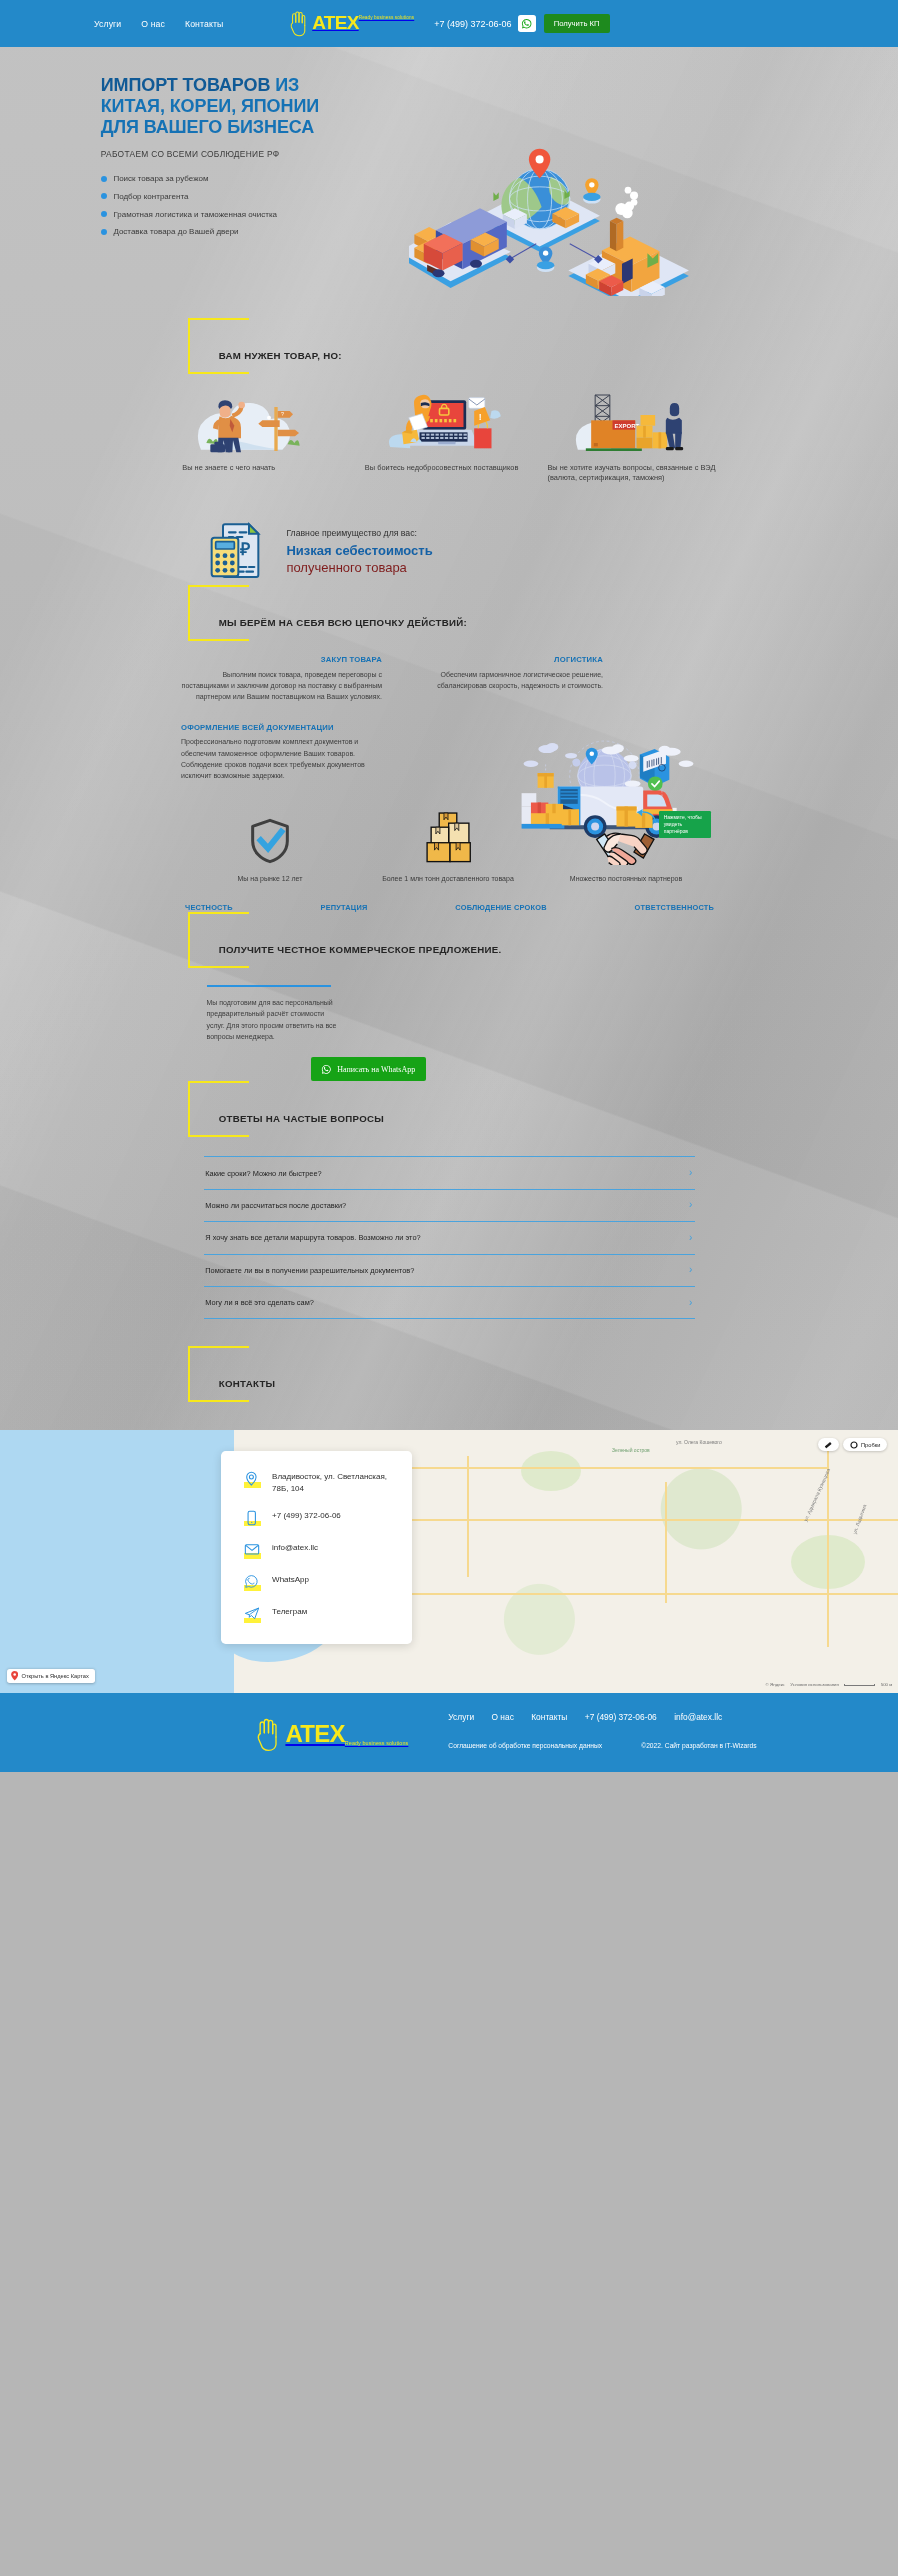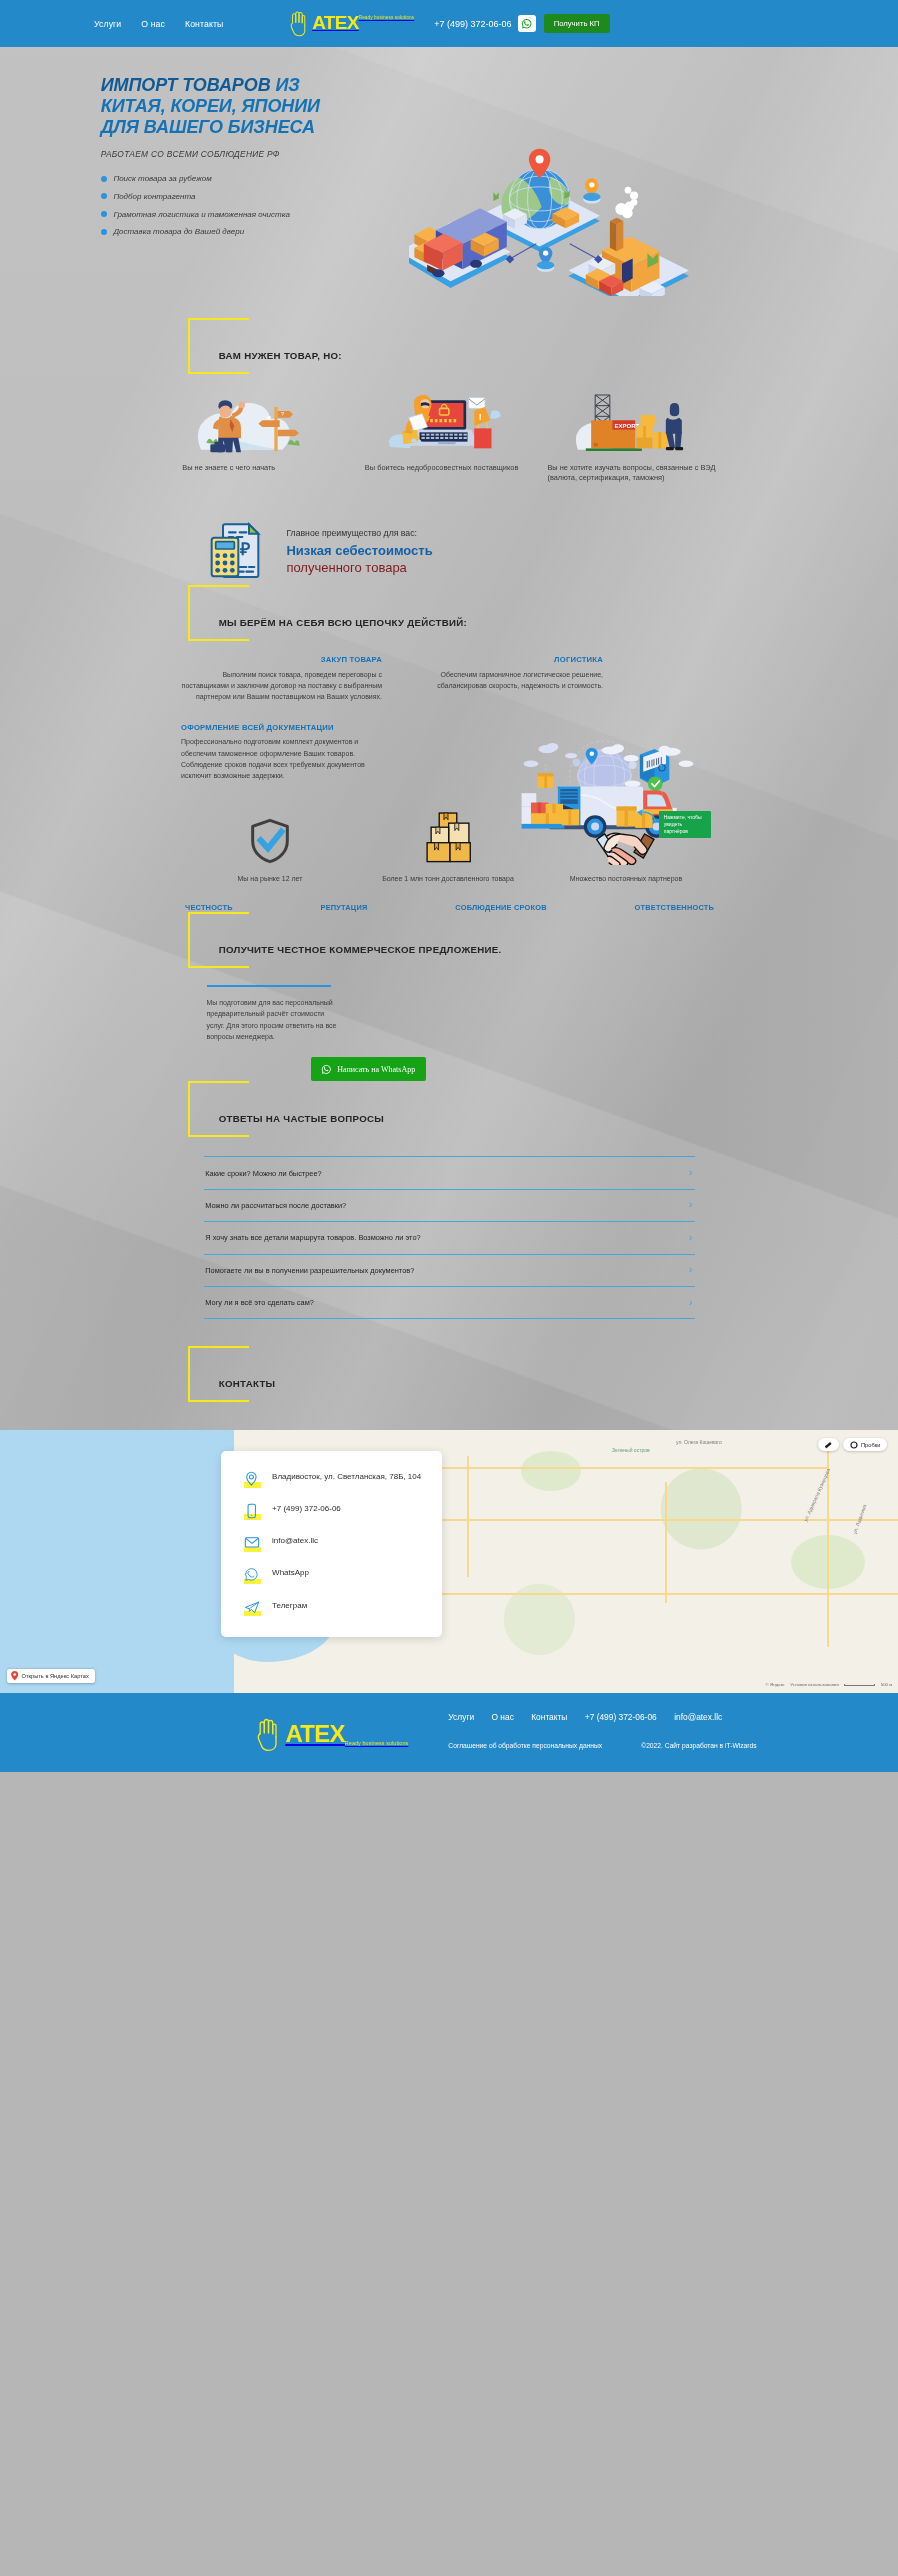--- a/index.html
+++ b/index.html
@@ -70,21 +70,21 @@
     display: flex; align-items: center; justify-content: center; margin-right: 8px;
   }
   .btn-kp {
     background: #1e8a1e; color: #fff; border: none;
     padding: 5.4px 10px; font-size: 7.7px; border-radius: 2px;
     cursor: pointer; white-space: nowrap;
     font-family: "Liberation Sans", sans-serif;
   }
 
   
-  .hero { padding: 28px 0 20px; position: relative; font-style: italic; }
+  .hero { padding: 28px 0 20px; position: relative; }
   .hero-inner { width: 711px; margin: 0 auto; display: flex; }
   .hero-left { width: 315px; padding-left: 6.7px; }
   .hero-title {
     font-size: 18px; font-weight: bold; line-height: 1.18;
     color: #105a96; letter-spacing: -0.1px; margin-bottom: 10.7px;
   }
   .hero-title .lite { color: #1572b5; font-weight: bold; }
   .hero-sub { font-size: 8.4px; color: #3b3b3b; letter-spacing: 0.3px; margin-bottom: 14.8px; font-weight: 500;}
   .hero-list { list-style: none; }
   .hero-list li {
@@ -196,21 +196,21 @@
   .map-bg .water2 {
     position: absolute; left: 24%; top: 58%; width: 121px; height: 80px;
     background: #aed8f2; border-radius: 55% 40% 60% 45%;
   }
   .map-bg .green {
     position: absolute; background: #dfeacc; border-radius: 50%;
   }
   .map-label { position: absolute; font-size: 5px; color: #7c7c7c; white-space: nowrap; }
   .card-contacts {
     position: absolute; left: 221px; top: 40px;
-    width: 221px; background: #fff; border-radius: 4.7px;
+    width: 191px; background: #fff; border-radius: 4.7px;
     padding: 20px 20px 20px 23px;
     box-shadow: 0 2px 9.4px rgba(0,0,0,.14);
     z-index: 3;
   }
   .c-row { display: flex; align-items: flex-start; gap: 10.7px; margin-bottom: 14.8px; }
   .c-row:last-child { margin-bottom: 0; }
   .c-ico { position: relative; width: 17.4px; height: 17.4px; flex: 0 0 auto; }
   .c-ico .hl { position: absolute; left: 0; bottom: 0.7px; width: 17.4px; height: 5.4px; background: #fff23a; }
   .c-ico svg { position: relative; z-index: 1; }
   .c-text { font-size: 8px; color: #2d2d2d; line-height: 1.5; }

